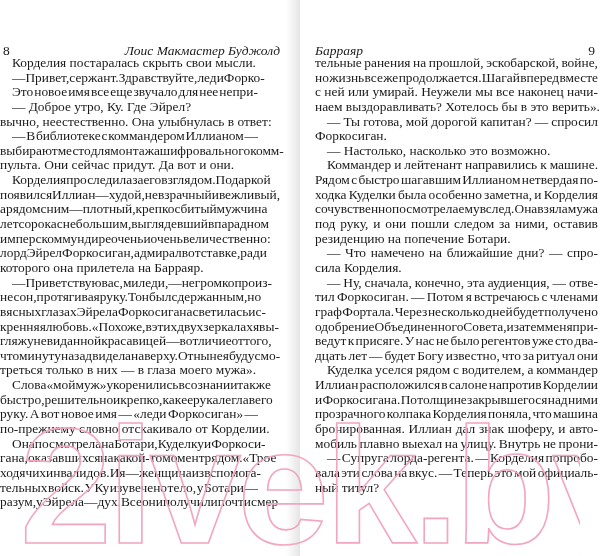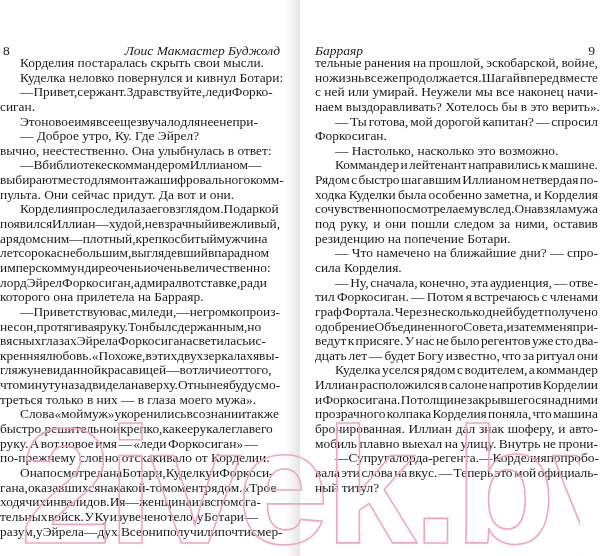--- a/index.html
+++ b/index.html
@@ -14,48 +14,42 @@
   .running{font-style:italic;}
   .lp-num{left:3px;}
   .lp-title{right:12px;}
   .rp-title{left:15px;font-style:italic;}
   .rp-num{right:5px;}
   .text{position:absolute;top:56px;font-size:13.4px;line-height:14.65px;}
   .text-left{left:0;width:258px;}
   .text-right{left:15px;width:283px;font-family:Liberation Serif, serif;}
   .line{white-space:nowrap;display:flex;justify-content:space-between;height:14.65px;}
   .line.last{justify-content:flex-start;}
-  .line.indent{padding-left:20px;align-items:flex-end;}
+  .line.indent{padding-left:12px;align-items:flex-end;}
   .line span{display:inline-block;}
   .watermark{position:absolute;left:20px;top:405px;width:560px;height:150px;pointer-events:none;}
   .watermark text{font-family:"Liberation Sans","DejaVu Sans",sans-serif;font-weight:bold;font-size:165px;fill:none;stroke:#f2a6bf;stroke-width:1.6px;letter-spacing:-4px;}
 </style>
 </head>
 <body>
 
 <div class="page page-left">
   <div class="header pnum lp-num">8</div>
   <div class="header running lp-title">Лоис Макмастер Буджолд</div>
   <div class="text text-left" id="left-text">
       <div class="line indent last">
         <span>Корделия постаралась скрыть свои мысли.</span>
       </div>
-      <div class="line indent last">
-        <span>Куделка неловко повернулся и кивнул Ботари:</span>
-      </div>
       <div class="line indent">
         <span>—</span>
         <span>Привет,</span>
         <span>сержант.</span>
         <span>Здравствуйте,</span>
         <span>леди</span>
         <span>Форко-</span>
-      </div>
-      <div class="line last">
-        <span>сиган.</span>
       </div>
       <div class="line indent">
         <span>Это</span>
         <span>новое</span>
         <span>имя</span>
         <span>все</span>
         <span>еще</span>
         <span>звучало</span>
         <span>для</span>
         <span>нее</span>

